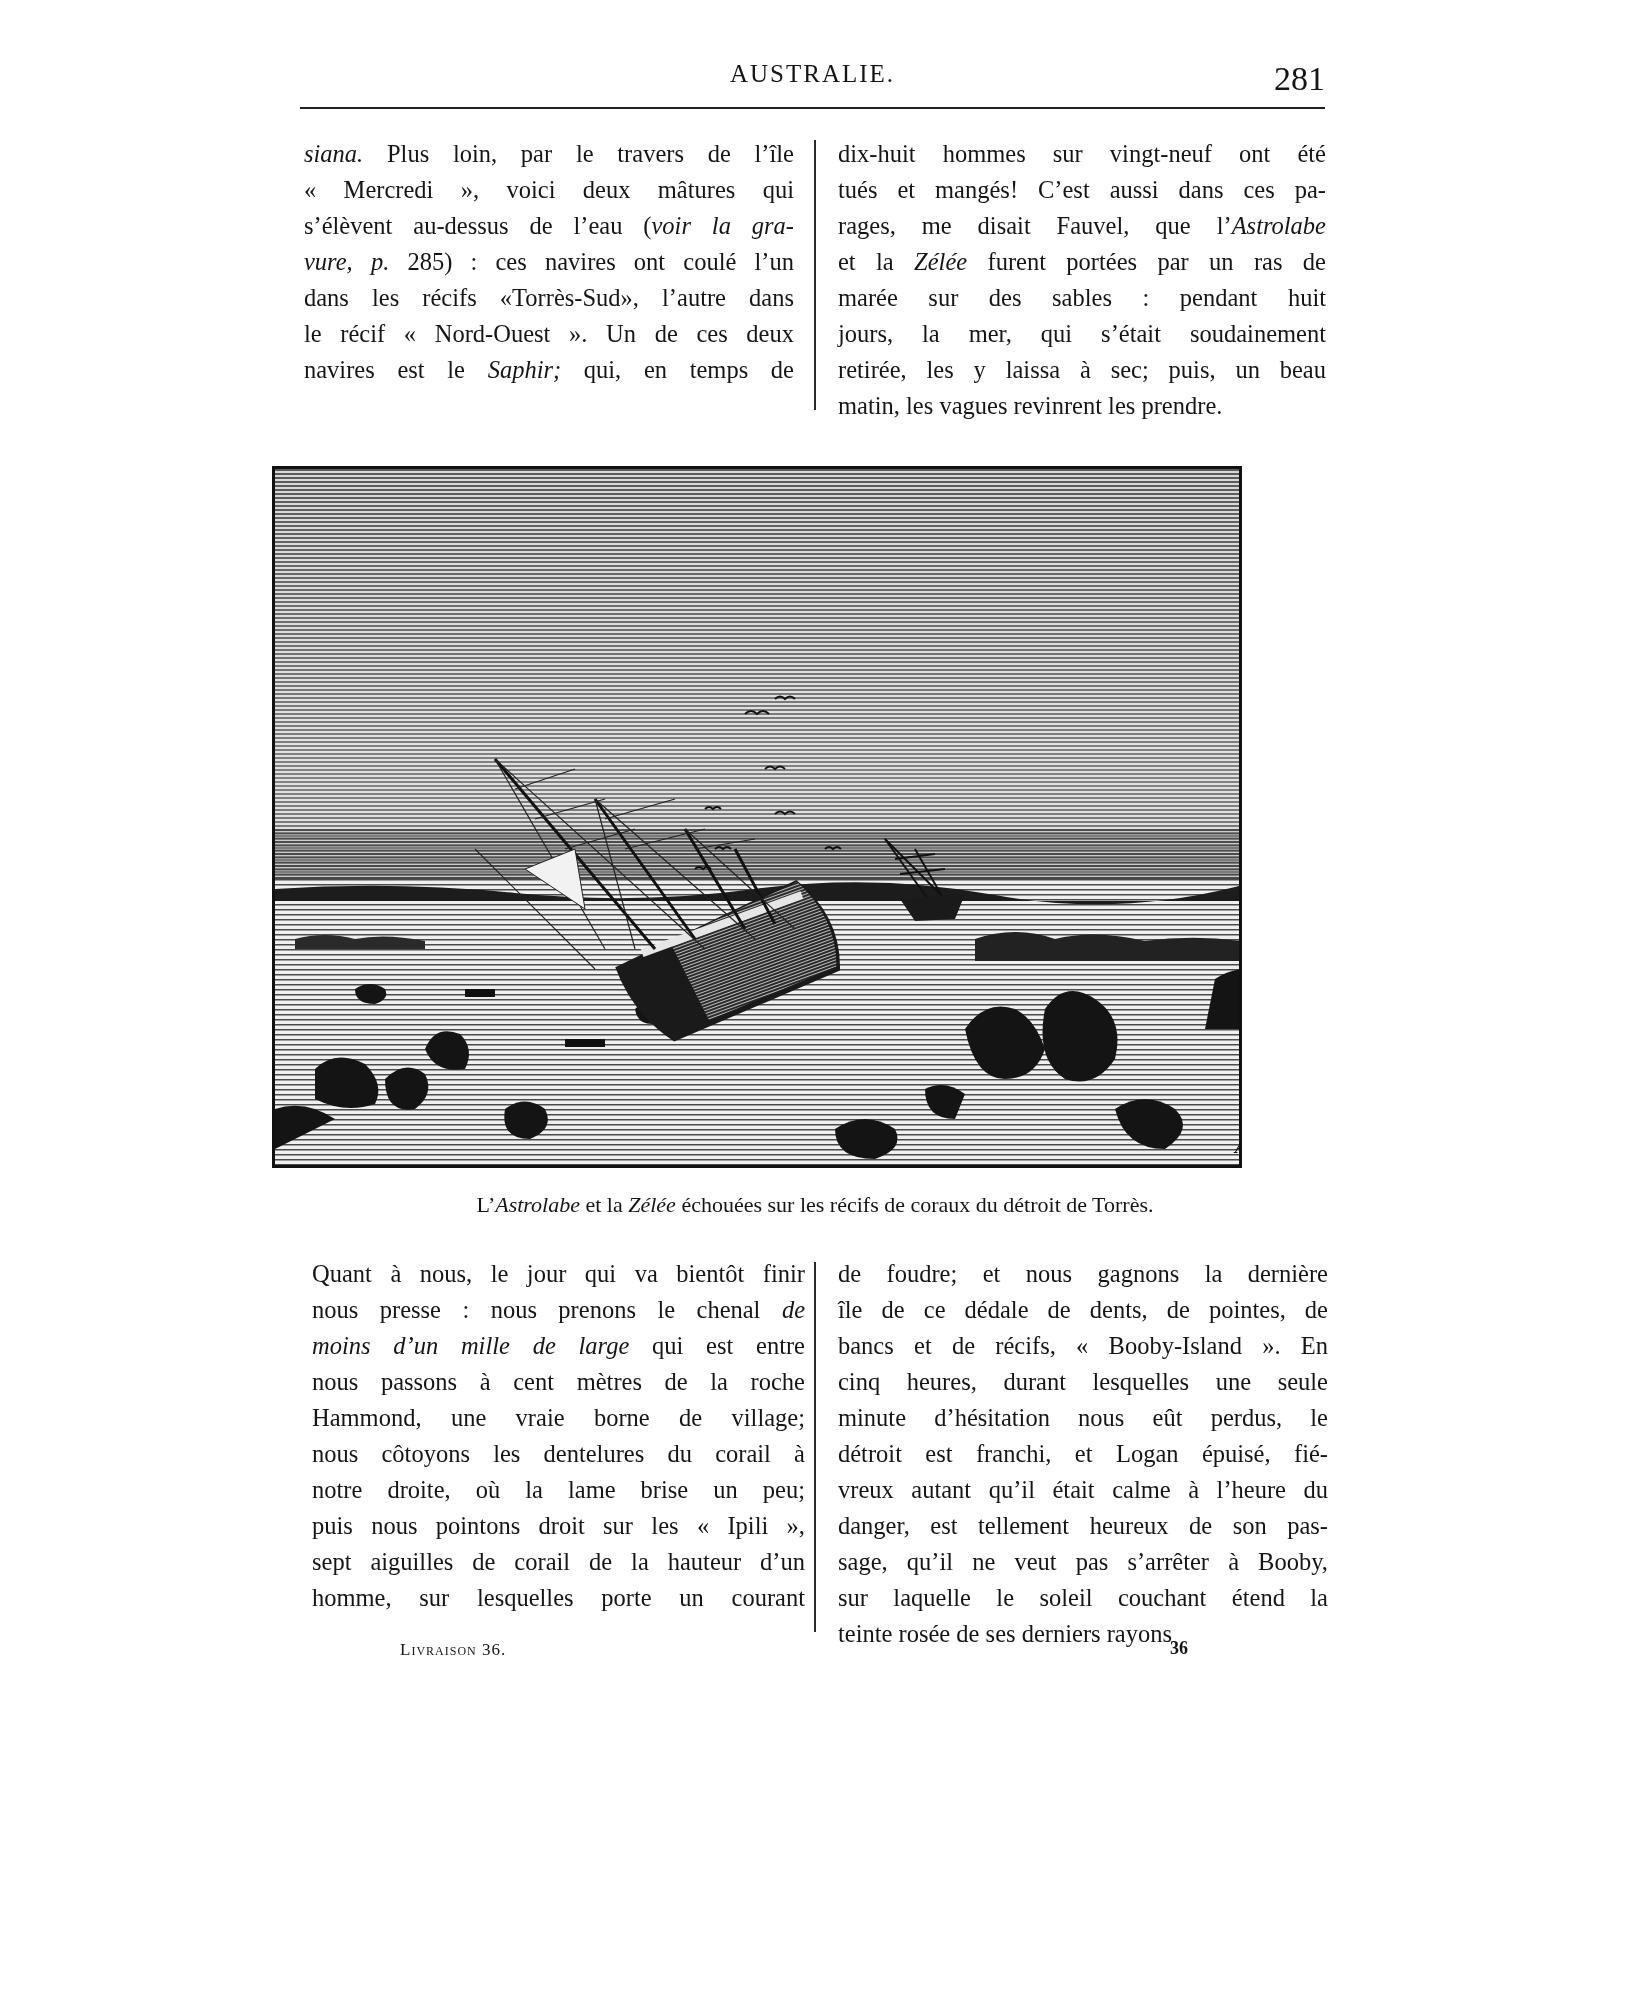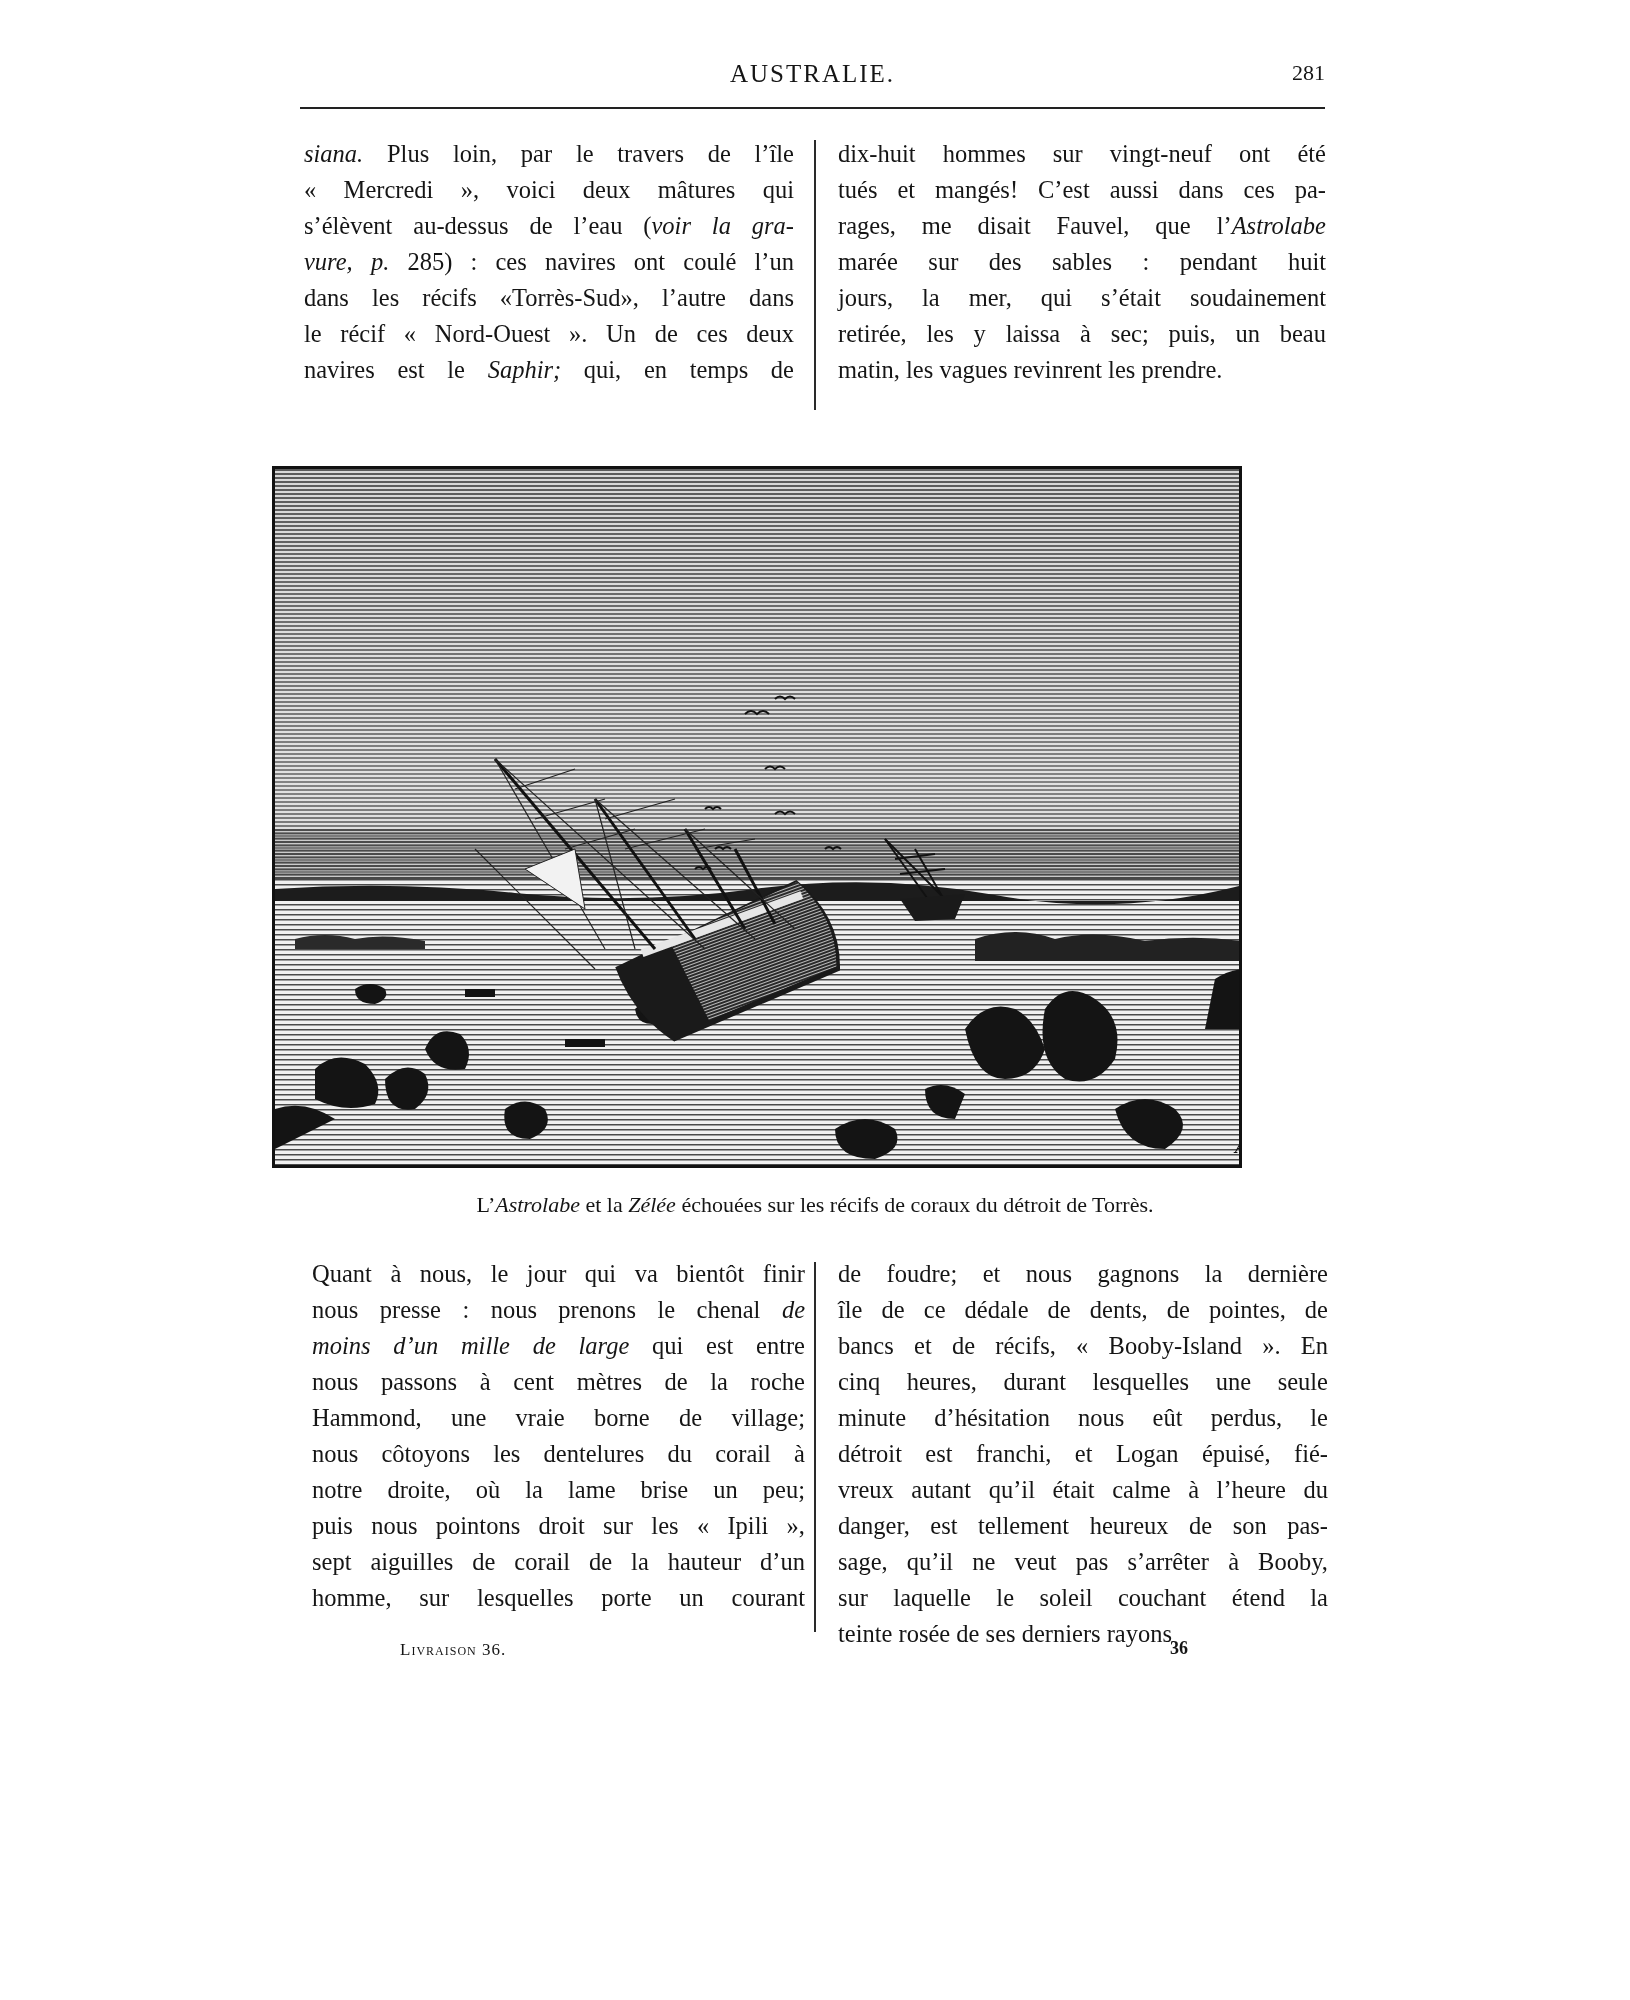--- a/index.html
+++ b/index.html
@@ -1,21 +1,21 @@
 <!DOCTYPE html>
 <html><head>
 <meta charset="utf-8">
 <style>
   html, body { margin: 0; padding: 0; background: #ffffff; }
   body { width: 1630px; height: 2000px; position: relative; overflow: hidden;
          font-family: "Liberation Serif", "DejaVu Serif", serif; color: #151515; }
   .running-head { position: absolute; left: 300px; top: 60px; width: 1025px; height: 40px; }
   .running-title { position: absolute; left: 0; right: 0; text-align: center; top: 0;
                    font-size: 25px; letter-spacing: 2px; }
-  .folio { position: absolute; right: 0; top: 0; font-size: 22px; }
+  .folio { position: absolute; right: 0; top: 0; font-size: 34px; }
   .head-rule { position: absolute; left: 300px; top: 107px; width: 1025px; height: 2px; background: #222; }
   .col { position: absolute; font-size: 24.5px; line-height: 36px; text-align: justify; }
   .col .line { display: block; text-align: justify; text-align-last: justify; white-space: nowrap; }
   .col .line.last { text-align-last: left; }
   .col-left-top { left: 304px; top: 136px; width: 490px; }
   .col-right-top { left: 838px; top: 136px; width: 488px; }
   .col-left-bot { left: 312px; top: 1256px; width: 493px; }
   .col-right-bot { left: 838px; top: 1256px; width: 490px; }
   .divider { position: absolute; width: 2px; background: #2a2a2a; }
   .div-top { left: 814px; top: 140px; height: 270px; }
@@ -46,20 +46,21 @@
     <span class="line"><i>vure, p.</i><span> 285) : ces navires ont coulé l’un</span></span>
     <span class="line"><span>dans les récifs «Torrès-Sud», l’autre dans</span></span>
     <span class="line"><span>le récif « Nord-Ouest ». Un de ces deux</span></span>
     <span class="line"><span>navires est le </span><i>Saphir;</i><span> qui, en temps de</span></span>
   </div>
 <div class="divider div-top"></div>
 <div class="col col-right-top">
     <span class="line"><span>dix-huit hommes sur vingt-neuf ont été</span></span>
     <span class="line"><span>tués et mangés! C’est aussi dans ces pa-</span></span>
     <span class="line"><span>rages, me disait Fauvel, que l’</span><i>Astrolabe</i></span>
+    <span class="line"><span>et la </span><i>Zélée</i><span> furent portées par un ras de</span></span>
     <span class="line"><span>marée sur des sables : pendant huit</span></span>
     <span class="line"><span>jours, la mer, qui s’était soudainement</span></span>
     <span class="line"><span>retirée, les y laissa à sec; puis, un beau</span></span>
     <span class="line last"><span>matin, les vagues revinrent les prendre.</span></span>
   </div>
 
 <div class="illus" title="Engraving: two sailing ships stranded on coral reefs under a hatched sky">
   <svg width="1080" height="696" viewBox="0 0 1080 696" xmlns="http://www.w3.org/2000/svg">
     <defs>
       <pattern id="hatch" width="6" height="4" patternUnits="userSpaceOnUse">

